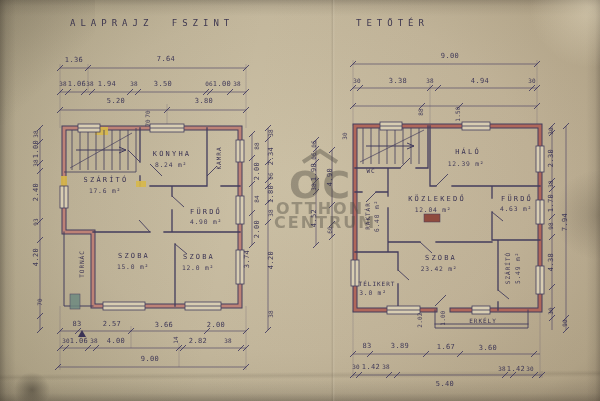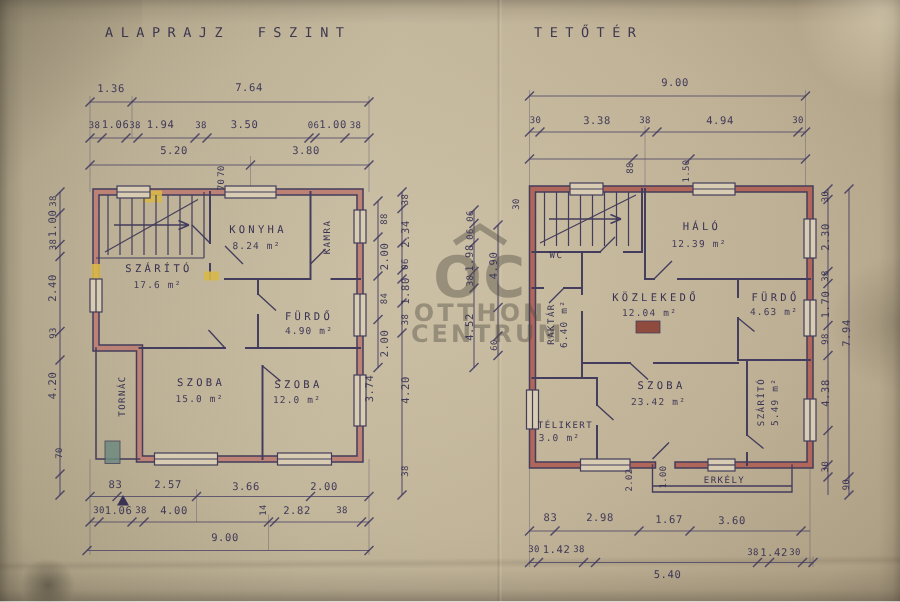--- a/index.html
+++ b/index.html
@@ -244,21 +244,21 @@
 
   <div class="lbl dim" style="left:450px;top:56px">9.00</div>
   <div class="lbl dim sm" style="left:357px;top:81px">30</div>
   <div class="lbl dim" style="left:398px;top:81px">3.38</div>
   <div class="lbl dim sm" style="left:430px;top:81px">38</div>
   <div class="lbl dim" style="left:480px;top:81px">4.94</div>
   <div class="lbl dim sm" style="left:532px;top:81px">30</div>
   <div class="lbl sm rot" style="left:421px;top:112px">88</div>
   <div class="lbl sm rot" style="left:458px;top:114px">1.50</div>
   <div class="lbl dim" style="left:367px;top:346px">83</div>
-  <div class="lbl dim" style="left:400px;top:346px">2.98</div>
+  <div class="lbl dim" style="left:400px;top:346px">3.89</div>
   <div class="lbl dim" style="left:446px;top:347px">1.67</div>
   <div class="lbl dim" style="left:488px;top:348px">3.60</div>
   <div class="lbl dim sm" style="left:356px;top:367px">30</div>
   <div class="lbl dim" style="left:371px;top:367px">1.42</div>
   <div class="lbl dim sm" style="left:386px;top:367px">38</div>
   <div class="lbl dim" style="left:445px;top:384px">5.40</div>
   <div class="lbl dim sm" style="left:502px;top:369px">38</div>
   <div class="lbl dim" style="left:516px;top:369px">1.42</div>
   <div class="lbl dim sm" style="left:530px;top:369px">30</div>
   <div class="lbl sm rot" style="left:420px;top:320px">2.02</div>

